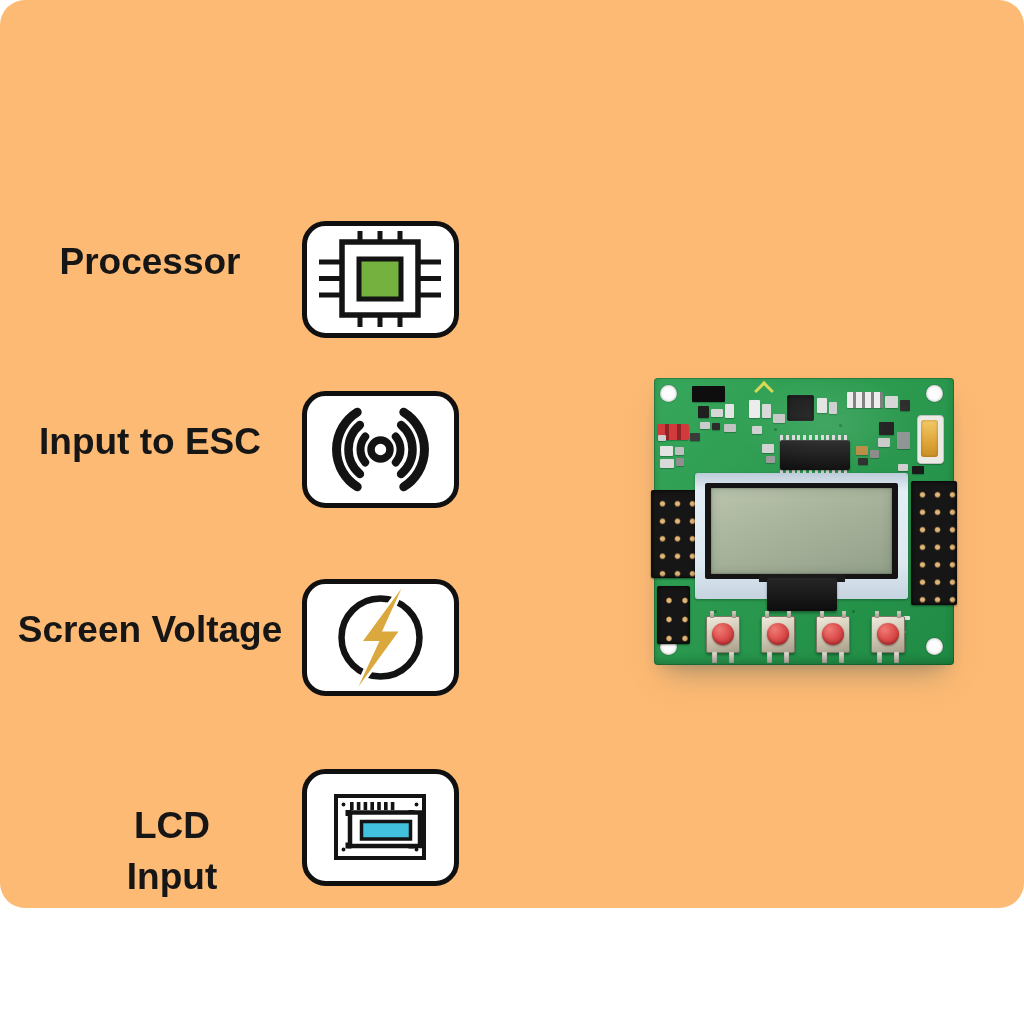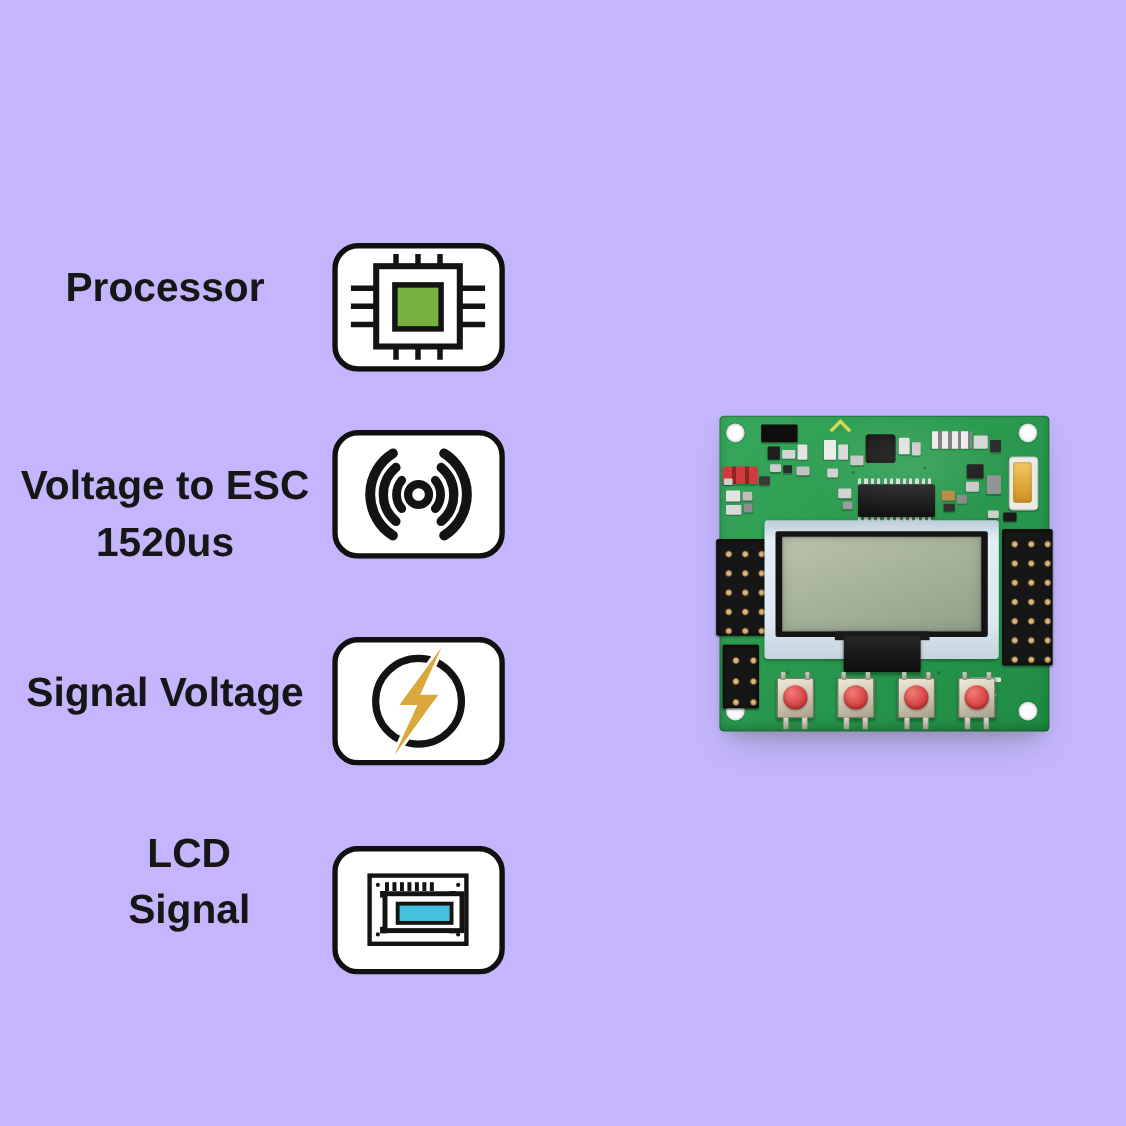--- a/index.html
+++ b/index.html
@@ -1,18 +1,19 @@
 <!DOCTYPE html>
 <html><head>
 <meta charset="utf-8">
 <style>
   html,body{margin:0;padding:0;background:#fff;}
   .canvas{
-    position:relative;width:1024px;height:1024px;background:#c4b5fd;overflow:hidden;
+    position:relative;width:1024px;height:908px;background:#fdba74;overflow:hidden;
     font-family:"Liberation Sans","DejaVu Sans",sans-serif;
+    border-radius:25px;
   }
   .abs{position:absolute;}
   
   .ftext{
     position:absolute;left:0;width:300px;text-align:center;
     font-size:37px;font-weight:600;line-height:51px;color:#161616;letter-spacing:0;
   }
   .ibox{position:absolute;left:302px;width:157px;height:117px;}
   .ibox svg{display:block;}
   
@@ -69,52 +70,51 @@
         <line x1="116" y1="41" x2="139" y2="41"></line>
           <line x1="116" y1="57.5" x2="139" y2="57.5"></line>
           <line x1="116" y1="74" x2="139" y2="74"></line>
       </g>
       <rect x="40" y="21" width="76" height="73" fill="#ffffff" stroke="#131313" stroke-width="5.5"></rect>
       <rect x="57" y="38" width="42" height="40" stroke="#131313" stroke-width="5" fill="#74B13E"></rect>
     </svg>
   </div>
 
   <div class="ftext" style="top:416px">
-    <div>Voltage to ESC</div>
-    <div>1520us</div>
+    <div>Input to ESC</div>
   </div>
   <div class="ibox" style="top:391px">
     <svg width="157" height="117" viewBox="0 0 157 117">
       <rect x="2.5" y="2.5" width="152" height="112" rx="21" fill="#ffffff" stroke="#101010" stroke-width="5"></rect>
       <circle cx="78.5" cy="58.5" r="9.5" fill="none" stroke="#131313" stroke-width="7.5"></circle>
       <g fill="none" stroke="#131313" stroke-linecap="round">
         <path d="M63.2 71.4 A20 20 0 0 1 63.2 45.6" stroke-width="8"></path>
         <path d="M57.9 83   A32 32 0 0 1 57.9 34" stroke-width="8.5"></path>
         <path d="M55.2 95.8 A44 44 0 0 1 55.2 21.2" stroke-width="9"></path>
         <path d="M93.8 45.6 A20 20 0 0 1 93.8 71.4" stroke-width="8"></path>
         <path d="M99.1 34   A32 32 0 0 1 99.1 83" stroke-width="8.5"></path>
         <path d="M101.8 21.2 A44 44 0 0 1 101.8 95.8" stroke-width="9"></path>
       </g>
     </svg>
   </div>
 
   <div class="ftext" style="top:604px">
-    <div>Signal Voltage</div>
+    <div>Screen Voltage</div>
   </div>
   <div class="ibox" style="top:579px">
     <svg width="157" height="117" viewBox="0 0 157 117">
       <rect x="2.5" y="2.5" width="152" height="112" rx="21" fill="#ffffff" stroke="#101010" stroke-width="5"></rect>
       <circle cx="78.5" cy="58.5" r="39" fill="none" stroke="#131313" stroke-width="6.5"></circle>
       <path d="M99.5 9.5 L61 62 L77.5 62 L56.5 107.5 L96.5 52.5 L80 52.5 Z" stroke="#ffffff" stroke-width="5.5" paint-order="stroke" stroke-linejoin="round" fill="#DBA83E"></path>
     </svg>
   </div>
 
-  <div class="ftext" style="top:750px;left:22px">
+  <div class="ftext" style="top:800px;left:22px">
     <div>LCD</div>
-    <div>Signal</div>
+    <div>Input</div>
   </div>
   <div class="ibox" style="top:769px">
     <svg width="157" height="117" viewBox="0 0 157 117">
       <rect x="2.5" y="2.5" width="152" height="112" rx="21" fill="#ffffff" stroke="#101010" stroke-width="5"></rect>
       <rect x="34" y="27" width="88" height="62" fill="#ffffff" stroke="#131313" stroke-width="4"></rect>
       <g fill="#131313">
         <circle cx="41.5" cy="35.5" r="1.9"></circle>
           <circle cx="114.5" cy="35.5" r="1.9"></circle>
         <circle cx="41.5" cy="80.5" r="1.9"></circle>
           <circle cx="114.5" cy="80.5" r="1.9"></circle>

